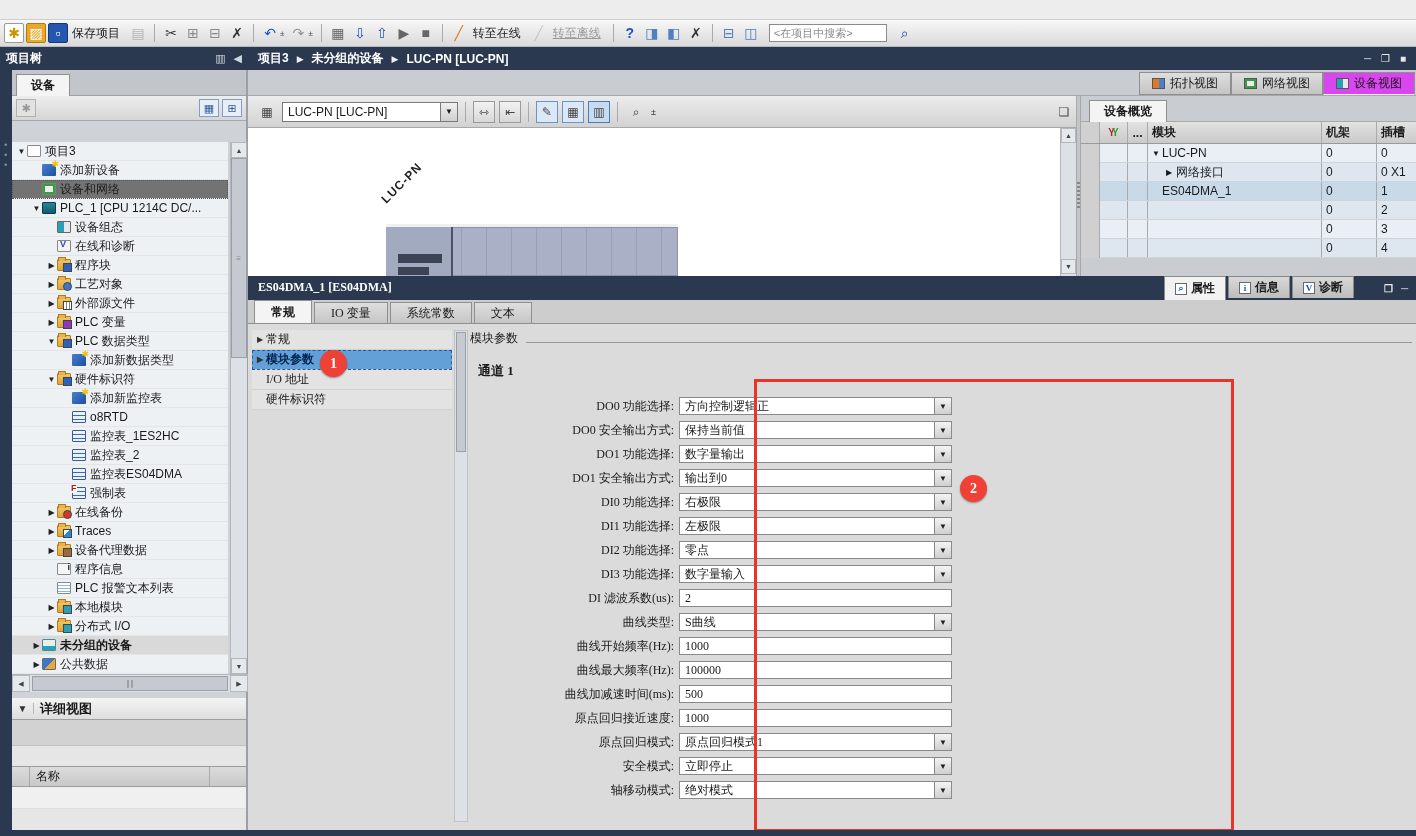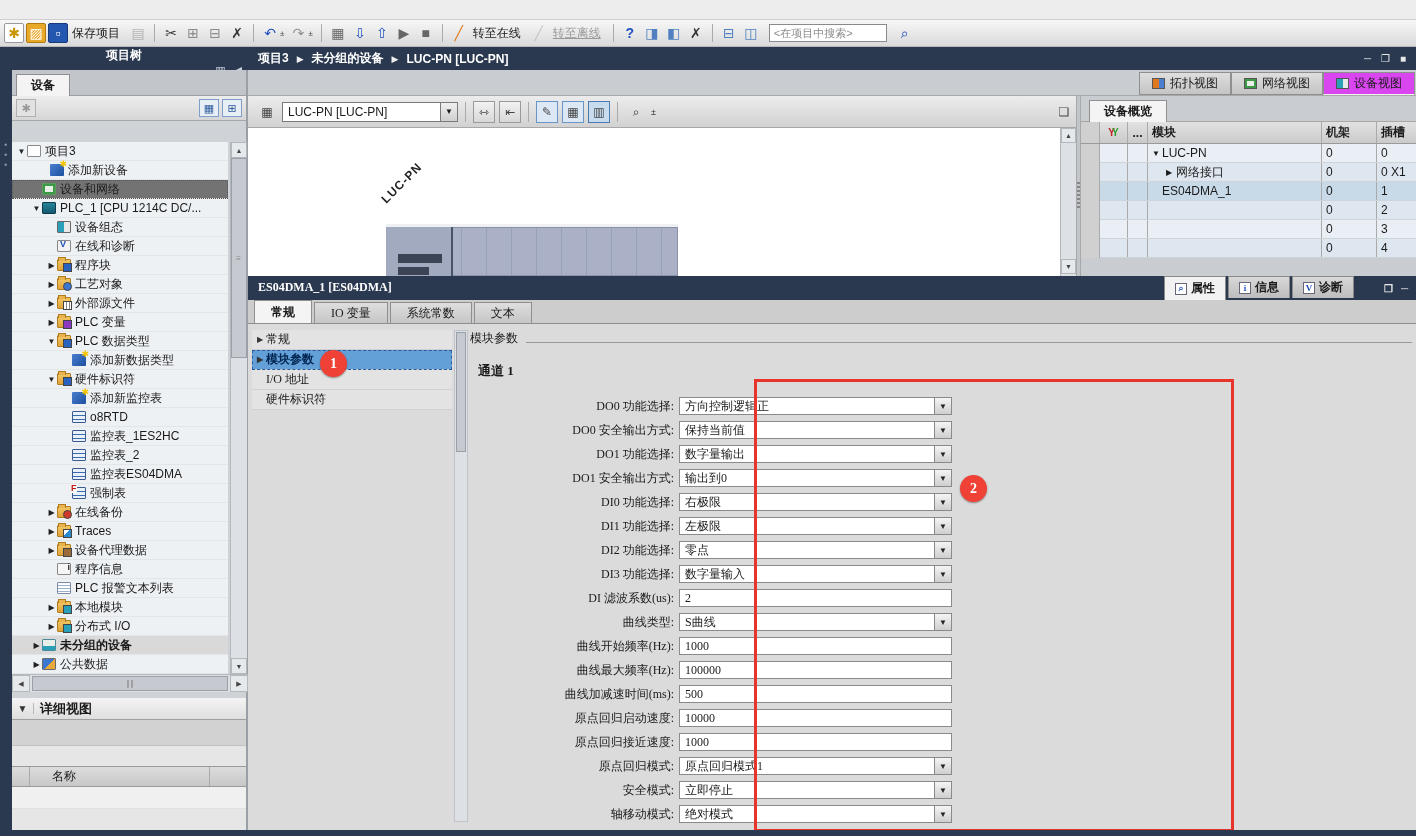--- a/index.html
+++ b/index.html
@@ -13,21 +13,21 @@
   
   #toolbar { position:absolute; left:0; top:20px; width:1416px; height:27px; background:linear-gradient(#f7f7f7,#dadada); border-bottom:1px solid #b8b8b8; display:flex; align-items:center; padding-left:4px; gap:2px; }
   .tb-icon { width:20px; height:20px; display:inline-flex; align-items:center; justify-content:center; font-size:14px; border:1px solid transparent; border-radius:2px; }
   .tb-sep { width:1px; height:18px; background:#aaa; margin:0 4px; }
   .tb-label { margin:0 6px 0 2px; }
   .tb-label.dis { color:#9a9a9a;text-decoration:underline; }
   .tb-extra { font-size:8px; color:#444; margin-left:-2px; margin-right:2px; }
   #tb-search { width:118px; height:18px; border:1px solid #8a8a8a; background:#fff; font-size:11px; color:#8a8a8a; padding:1px 4px; margin:8px 6px; font-family:inherit; }
 
   
-  #tree-header { position:absolute; left:0; top:47px; width:248px; height:23px; background:#2a3950; color:#fff; font-weight:bold; display:flex; align-items:center; padding:0 6px;flex-direction:column; }
+  #tree-header { position:absolute; left:0; top:47px; width:248px; height:23px; background:#2a3950; color:#fff; font-weight:bold; display:flex; align-items:center; padding:0 6px; }
   #tree-header .hdr-icons { margin-left:auto; display:flex; gap:8px; font-size:11px; color:#cfd6e0; }
   #breadcrumb { position:absolute; left:248px; top:47px; width:1168px; height:23px; background:#2a3950; color:#fff; font-weight:bold; display:flex; align-items:center; padding:0 10px; gap:8px; }
   .crumb-sep { color:#f0f0f0; font-size:9px; }
   #breadcrumb .win-controls { margin-left:auto; display:flex; gap:10px; font-size:10px; color:#e8e8e8; }
 
   
   #left-strip { position:absolute; left:0; top:70px; width:12px; height:766px; background:#2a3950; }
   #left-strip .strip-mark { color:#8fa0b5; font-size:8px; text-align:center; margin-top:70px; line-height:10px; }
 
   
@@ -88,21 +88,21 @@
 
   
   #detail-panel { position:absolute; left:12px; top:698px; width:236px; height:132px; background:#d6d6d6; border-right:2px solid #9aa0a6; }
   #detail-header { height:22px; background:linear-gradient(#f4f4f4,#dedede); border-bottom:1px solid #a0a0a0; display:flex; align-items:center; font-weight:bold; font-size:13px; }
   #detail-header .chev { width:22px; text-align:center; font-size:10px; color:#333; border-right:1px solid #b8b8b8; }
   #detail-header .dtitle { padding-left:6px; }
   #detail-blank1 { height:26px; background:#d2d2d2; border-bottom:1px solid #c2c2c2; }
   #detail-blank2 { height:20px; background:#e6e6e6; }
   #detail-cols { height:21px; background:linear-gradient(#dcdcdc,#c8c8c8); border-top:1px solid #9a9a9a; border-bottom:1px solid #9a9a9a; display:flex; align-items:center; }
   #detail-cols .c1 { width:18px; height:100%; border-right:1px solid #aaa; }
-  #detail-cols .c2 { flex:1; padding-left:6px; height:100%; display:flex; align-items:center; border-right:1px solid #aaa;margin-left:16px; }
+  #detail-cols .c2 { flex:1; padding-left:6px; height:100%; display:flex; align-items:center; border-right:1px solid #aaa; }
   #detail-cols .c3 { width:36px; height:100%; }
   .detail-row1 { height:22px; background:#f0f0f0; border-bottom:1px solid #e0e0e0; }
   .detail-row2 { height:21px; background:#e6e6e6; }
   #bottom-edge { position:absolute; left:0; top:830px; width:1416px; height:6px; background:#2a3950; }
 
   
   #main-tabs { position:absolute; left:248px; top:70px; width:1168px; height:26px; background:#c9cdd1; border-bottom:1px solid #a8a8a8; display:flex; justify-content:flex-end; align-items:flex-end; padding:0 1px 0 0; }
   .vtab { height:23px; display:flex; align-items:center; gap:5px; padding:0 12px; background:linear-gradient(#dedede,#c4c4c4); border:1px solid #8f8f8f; font-weight:normal; }
   .vtab.active { background:#d946ef; border-bottom:1px solid #f2f2f2; }
   .vtab .vt-icon { width:13px; height:11px; border:1px solid #555; }
@@ -287,21 +287,21 @@
       <span class="mini-btn">⊞</span>
     </span>
   </div>
   <div id="tree-gap"></div>
   <div id="tree-rows">
     <div class="trow" style="padding-left: 4px;">
         <span class="arrow">▼</span>
         <span class="ticon i-project"></span>
         <span class="tlabel">项目3</span>
       </div>
-      <div class="trow" style="padding-left: 27px;">
+      <div class="trow" style="padding-left: 19px;">
         <span class="arrow"></span>
         <span class="ticon i-add-new"></span>
         <span class="tlabel">添加新设备</span>
       </div>
       <div class="trow sel" style="padding-left: 19px;">
         <span class="arrow"></span>
         <span class="ticon i-devices-networks"></span>
         <span class="tlabel">设备和网络</span>
       </div>
       <div class="trow" style="padding-left: 19px;">
@@ -744,27 +744,20 @@
             </span>
           </div>
           <div class="frow input">
             <span class="flabel">曲线加减速时间(ms):</span>
             <span class="fctrl">
               <span class="fval">500</span>
 
             </span>
           </div>
           <div class="frow input">
-            <span class="flabel">原点回归启动速度:</span>
-            <span class="fctrl">
-              <span class="fval">10000</span>
-
-            </span>
-          </div>
-          <div class="frow input">
             <span class="flabel">原点回归接近速度:</span>
             <span class="fctrl">
               <span class="fval">1000</span>
 
             </span>
           </div>
           <div class="frow select">
             <span class="flabel">原点回归模式:</span>
             <span class="fctrl">
               <span class="fval">原点回归模式1</span>

